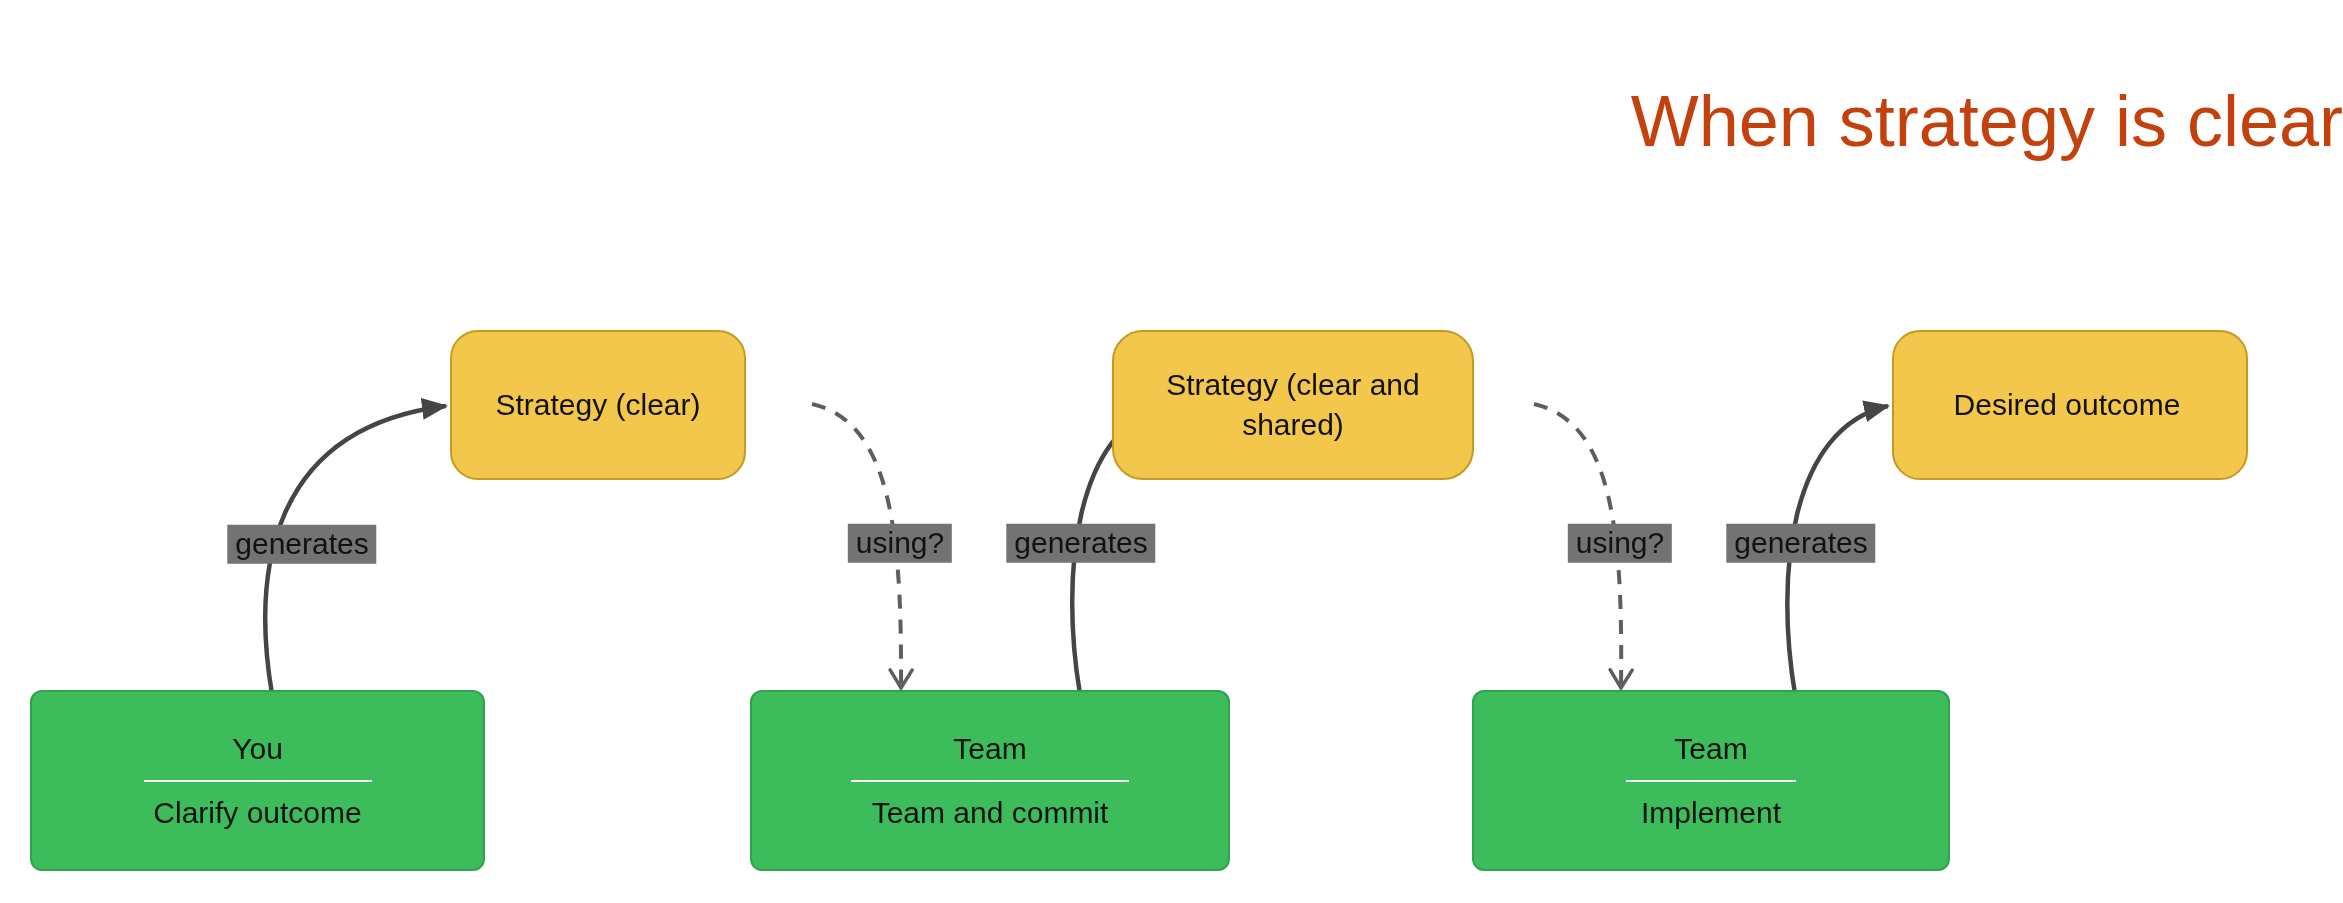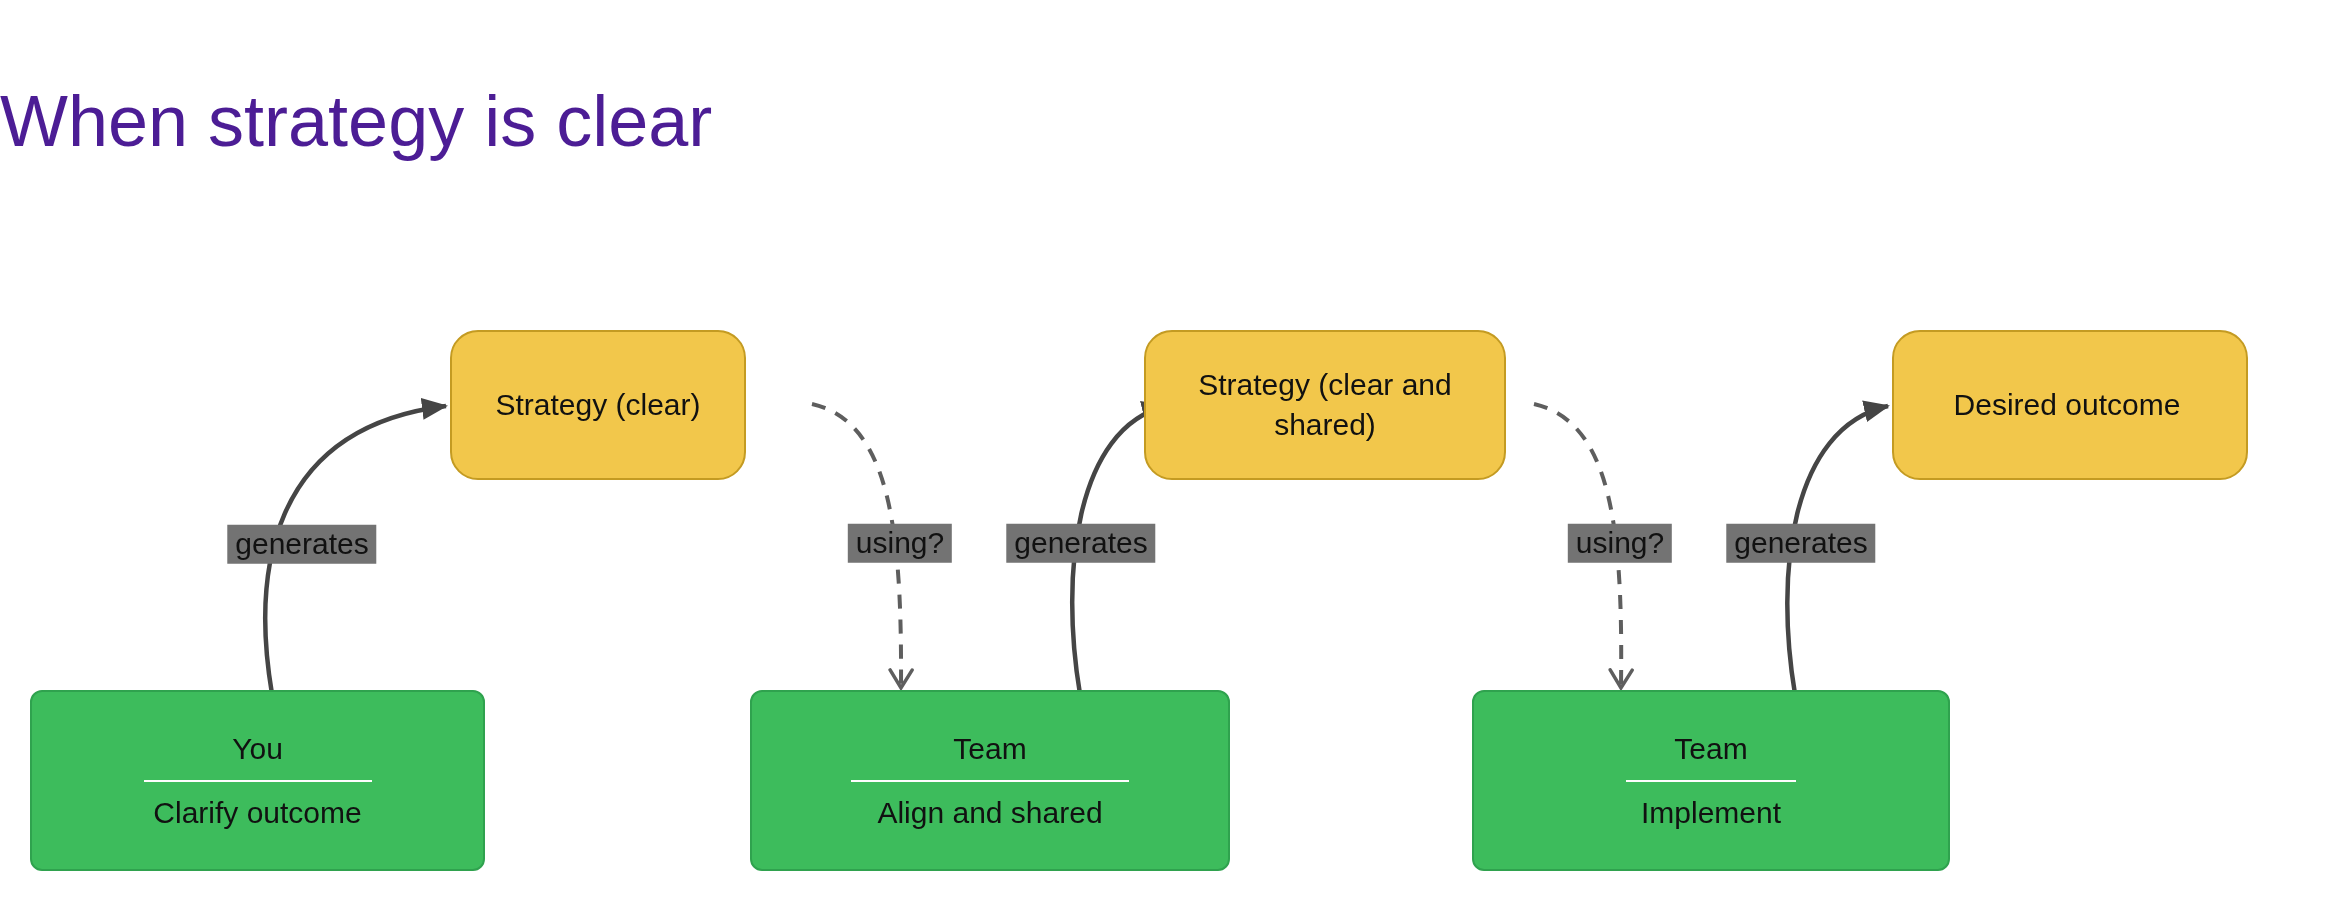--- a/index.html
+++ b/index.html
@@ -11,40 +11,40 @@
   * { margin:0; padding:0; box-sizing:border-box; }
   html,body { background:#ffffff; }
   body { font-family:"Liberation Sans","DejaVu Sans",sans-serif; color:var(--text); }
 
   .canvas {
     position:relative; width:2343px; height:903px; background:#ffffff; overflow:hidden;
   }
 
   .title {
     position:absolute; left:0; top:82px; width:100%;
-    text-align:left; font-size:72px; line-height:1.1; font-weight:400; color:#4c1d95;
+    text-align:right; font-size:72px; line-height:1.1; font-weight:400; color:#c2410c;
     letter-spacing:0px;
   }
 
   .edges-svg { position:absolute; left:0; top:0; width:2343px; height:903px; z-index:1; }
   .edge-solid  { fill:none; stroke:var(--solid-arrow); stroke-width:4.5px; }
   .edge-dashed { fill:none; stroke:var(--dashed-arrow); stroke-width:4px; stroke-dasharray:14 11; }
   .marker-solid-head { fill:var(--solid-arrow); }
   .marker-chevron-head { fill:none; stroke:var(--dashed-arrow); stroke-width:3.5px; stroke-linecap:round; }
 
   .node { position:absolute; z-index:2; display:flex; flex-direction:column;
           align-items:center; justify-content:center; text-align:center; }
 
   .yellow-box {
     background:var(--yellow-fill); border:2.5px solid var(--yellow-border);
     border-radius:28px; width:296px; height:150px; font-size:30px; line-height:1.35;
     padding:0 34px; top:330px;
   }
   .yb1 { left:450px; }
-  .yb2 { left:1144px; width:362px; }
+  .yb2 { left:1112px; width:362px;border-radius:31px; }
   .yb3 { left:1892px; width:356px;padding-left:28px; }
 
   .green-box {
     background:var(--green-fill); border:2.5px solid var(--green-border);
     border-radius:12px; height:181px; top:690px; font-size:30px; line-height:1.2;
     gap:13px;
   }
   .gb1 { left:30px;  width:455px; }
   .gb2 { left:750px; width:480px; }
   .gb3 { left:1472px; width:478px; }
@@ -98,21 +98,21 @@
   </div>
 
   <div class="node green-box gb1">
     <span>You</span>
     <div class="divider"></div>
     <span>Clarify outcome</span>
   </div>
   <div class="node green-box gb2">
     <span>Team</span>
     <div class="divider"></div>
-    <span>Align and shared</span>
+    <span>Team and commit</span>
   </div>
   <div class="node green-box gb3">
     <span>Team</span>
     <div class="divider"></div>
     <span>Implement</span>
   </div>
 
   <span class="edge-label el1">generates</span>
   <span class="edge-label el2">using?</span>
   <span class="edge-label el3">generates</span>

